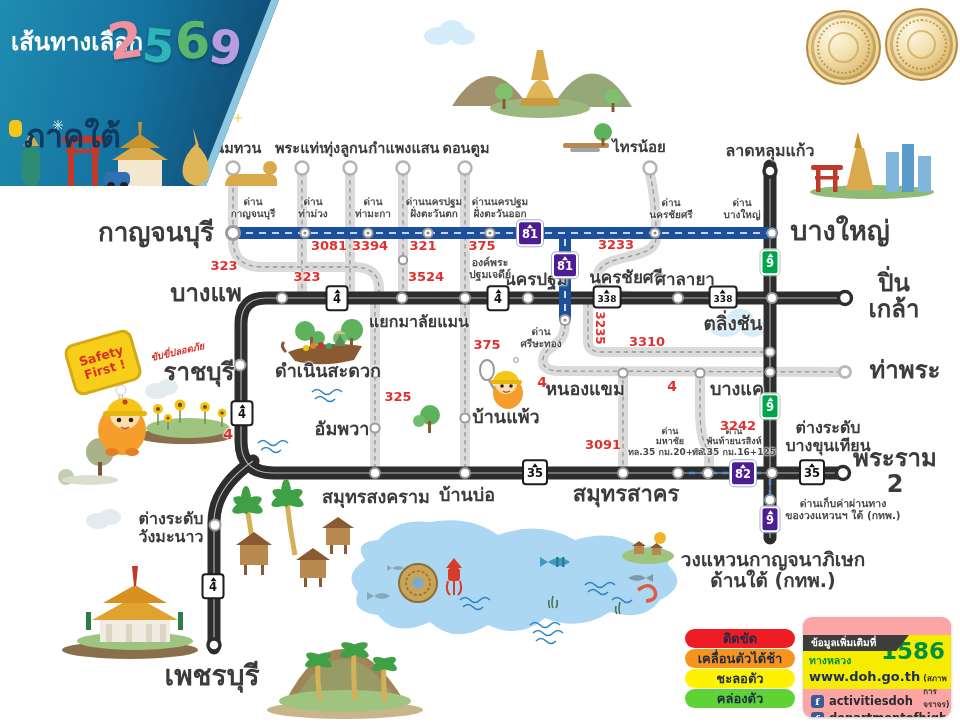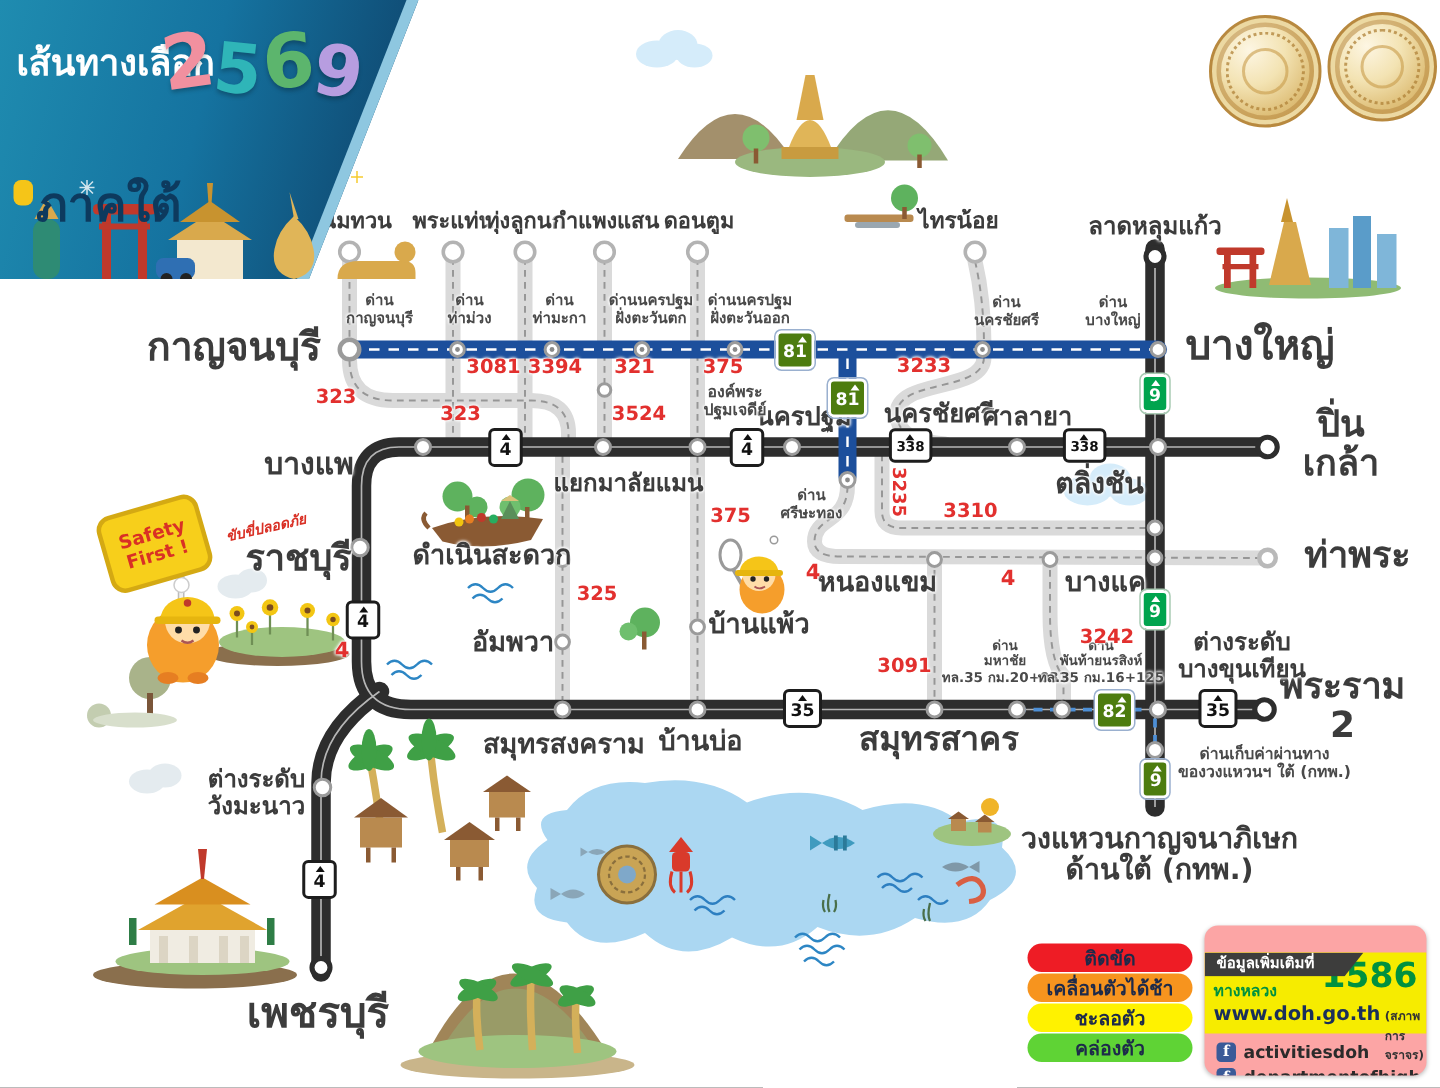--- a/index.html
+++ b/index.html
@@ -36,21 +36,21 @@
   .mlabel.vert{writing-mode:vertical-rl;}
   
   .shield{position:absolute;transform:translate(-50%,-50%);display:flex;flex-direction:column;
           align-items:center;justify-content:center;border-radius:4px;font-weight:bold;line-height:1;
           z-index:6;padding:2px 3px 3px;}
   .shield .crown{width:0;height:0;border-left:3px solid transparent;border-right:3px solid transparent;margin-bottom:1px;}
   .shield.white{background:#fff;border:2px solid #1d1d1d;color:#111;min-width:13px;}
   .shield.white .crown{border-bottom:4px solid #111;}
   .shield.green{background:#00a44e;border:2px solid #fff;outline:1.5px solid #a9cbb4;color:#fff;min-width:9px;}
   .shield.green .crown{border-bottom:4px solid #fff;}
-  .shield.blue{background:#4d7c0f;border:2px solid #fff;outline:1.5px solid #9ab0cf;color:#fff;min-width:9px;align-items:flex-end;}
+  .shield.blue{background:#4c1d95;border:2px solid #fff;outline:1.5px solid #9ab0cf;color:#fff;min-width:9px;}
   .shield.blue .crown{border-bottom:4px solid #fff;}
   
   .sign{position:absolute;left:68px;top:336px;width:64px;height:47px;background:#f7cf1b;border:3px solid #d4a913;
         border-radius:10px;transform:rotate(-16deg);display:flex;flex-direction:column;align-items:center;
         justify-content:center;color:#d93025;font-weight:bold;font-size:12.5px;line-height:1.05;z-index:6;}
   .sign-script{position:absolute;left:150px;top:344px;transform:rotate(-13deg);color:#d93025;
                font-size:9.5px;font-weight:bold;font-style:italic;z-index:6;}
   
   .legend{position:absolute;left:685px;top:629px;width:110px;z-index:11;}
   .pill{height:19px;border-radius:10px;margin-bottom:1px;display:flex;align-items:center;justify-content:center;
@@ -439,21 +439,21 @@
       <circle cx="502" cy="386" r="1.8" fill="#222"></circle>
         <circle cx="511" cy="386" r="1.8" fill="#222"></circle>
       <path d="M503,391 q3,2.5 7,0" stroke="#a55" stroke-width="1.3" fill="none"></path>
     </g>
   </svg>
 
   <div id="labels">
       <div class="mlabel city" style="left: 156px; top: 232px; font-size: 26px;">กาญจนบุรี</div>
       <div class="mlabel city" style="left: 840px; top: 231px; font-size: 27px;">บางใหญ่</div>
       <div class="mlabel city" style="left: 894px; top: 296px; font-size: 24px;">ปิ่นเกล้า</div>
-      <div class="mlabel city" style="left: 206px; top: 293px; font-size: 20px; margin-top: 16px;">บางแพ</div>
+      <div class="mlabel city" style="left: 206px; top: 293px; font-size: 24px;">บางแพ</div>
       <div class="mlabel city" style="left: 199px; top: 372px; font-size: 24px;">ราชบุรี</div>
       <div class="mlabel city" style="left: 893px; top: 370px; font-size: 24px; margin-left: 12px;">ท่าพระ</div>
       <div class="mlabel city" style="left: 895px; top: 471px; font-size: 24px;">พระราม 2</div>
       <div class="mlabel city" style="left: 212px; top: 676px; font-size: 28px;">เพชรบุรี</div>
       <div class="mlabel village" style="left: 233px; top: 149px; font-size: 14.5px;">พนมทวน</div>
       <div class="mlabel village" style="left: 302px; top: 149px; font-size: 14.5px;">พระแท่น</div>
       <div class="mlabel village" style="left: 350px; top: 149px; font-size: 14.5px;">ทุ่งลูกนก</div>
       <div class="mlabel village" style="left: 404px; top: 149px; font-size: 14.5px;">กำแพงแสน</div>
       <div class="mlabel village" style="left: 466px; top: 149px; font-size: 14.5px;">ดอนตูม</div>
       <div class="mlabel village" style="left: 639px; top: 147px; font-size: 15px;">ไทรน้อย</div>

